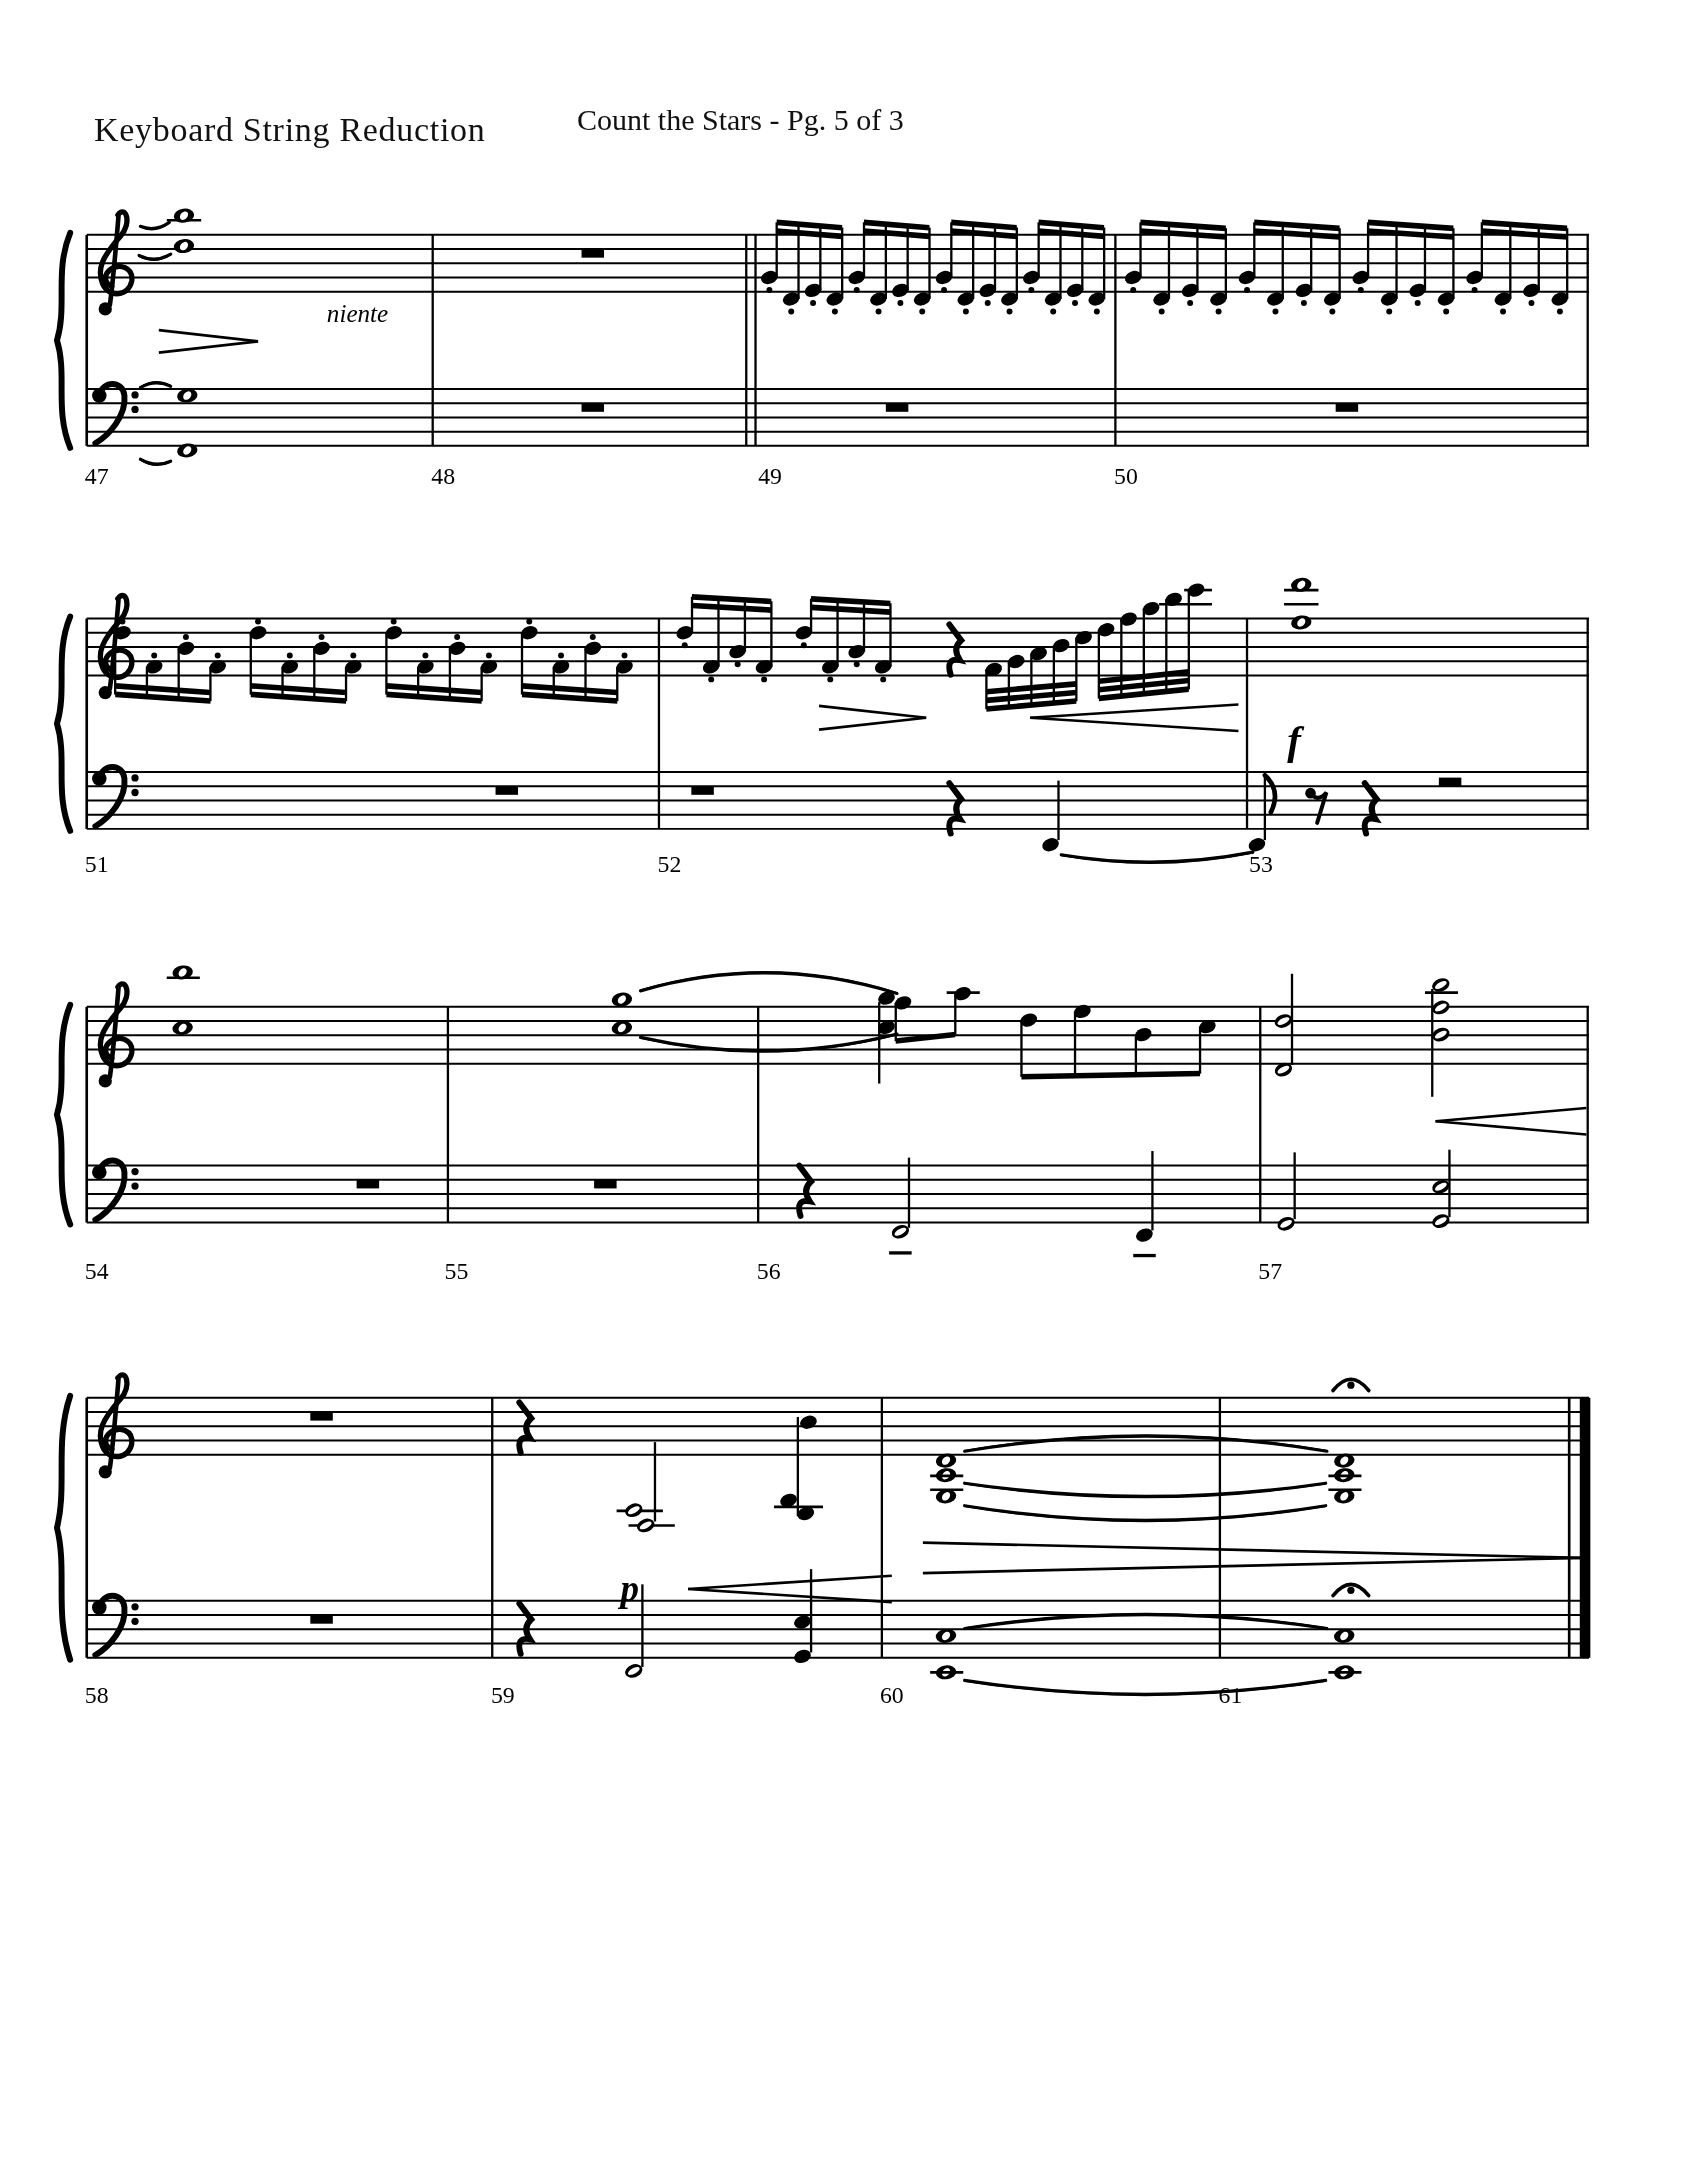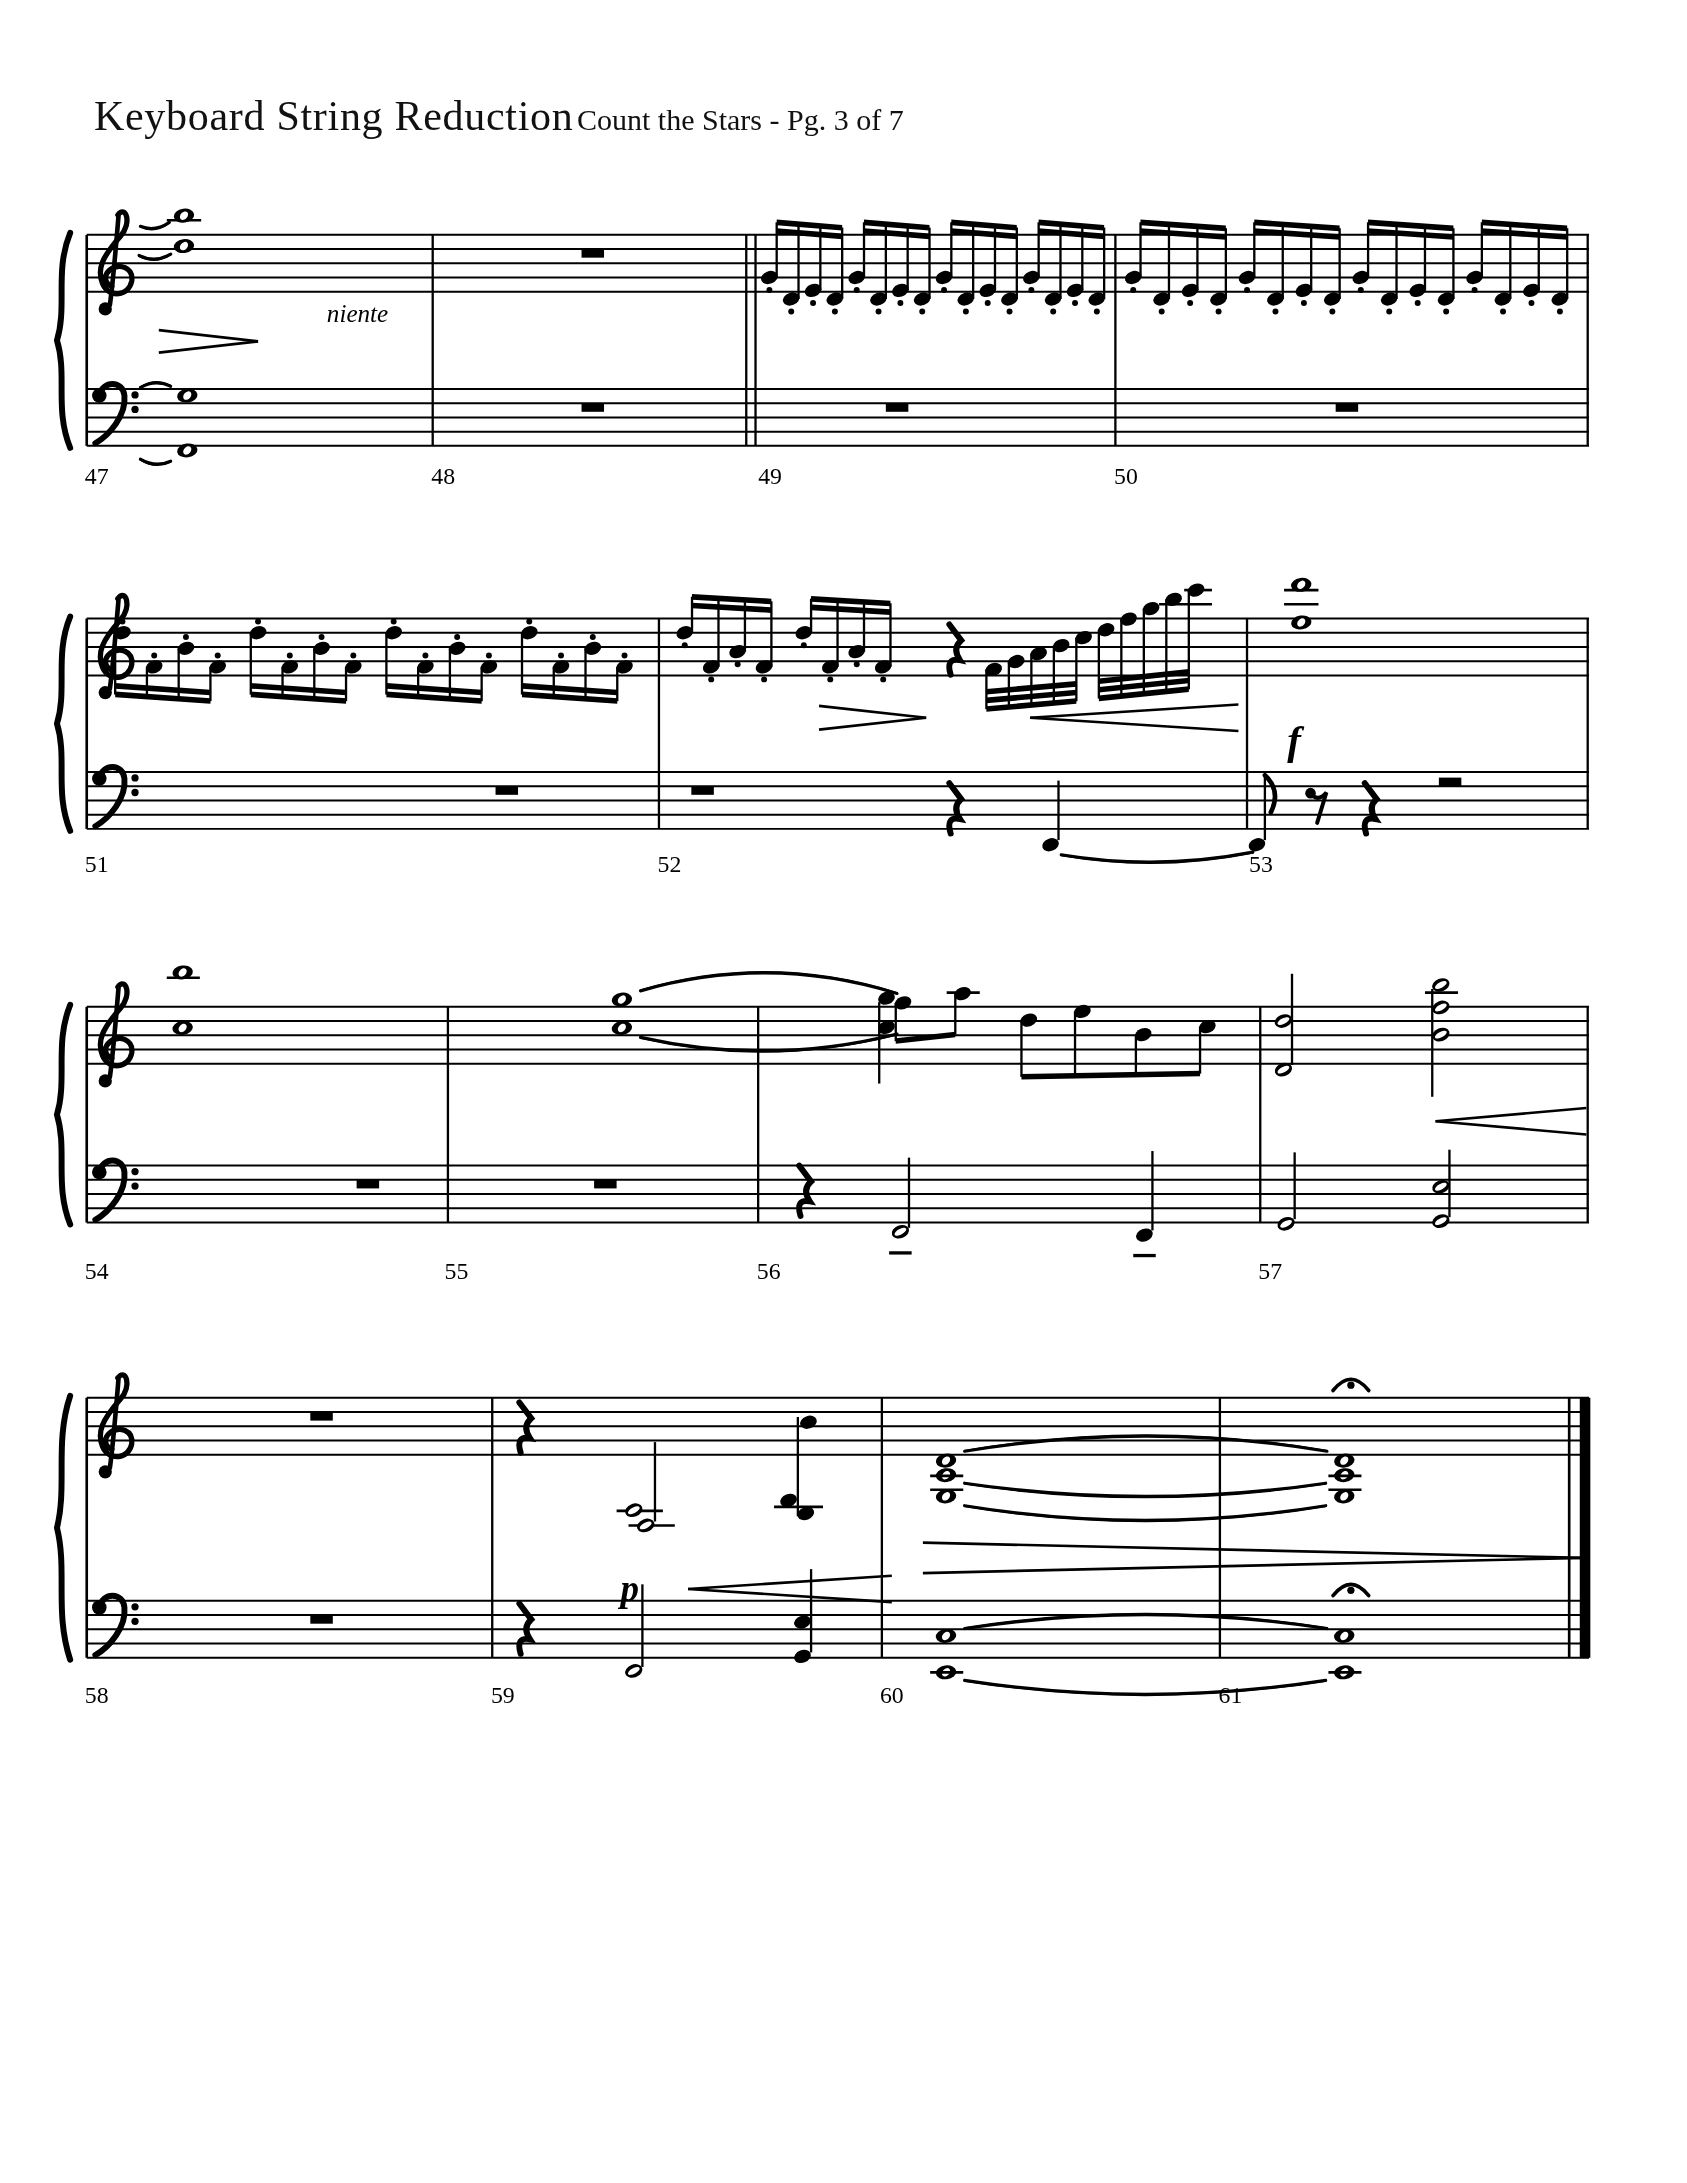--- a/index.html
+++ b/index.html
@@ -1,26 +1,26 @@
 <!DOCTYPE html>
 <html style="font-size:10.6px"><head>
 <meta charset="utf-8">
 <style>
   html,body{margin:0;padding:0;background:#e8e8e8;}
   .page{position:relative;width:1687px;height:2183px;background:#ffffff;font-family:"Liberation Serif",serif;color:#000;overflow:hidden;}
-  .part-name{position:absolute;left:94px;top:92px;font-size:42px;color:#111;letter-spacing:0.7px;}
+  .part-name{position:absolute;left:94px;top:111px;font-size:34px;color:#111;letter-spacing:0.7px;}
   .page-title{position:absolute;left:577px;top:103px;font-size:30px;color:#111;}
   #score{position:absolute;left:0;top:0;}
 </style>
 </head>
 <body>
 
 <div class="page">
   <div class="part-name">Keyboard String Reduction</div>
-  <div class="page-title">Count the Stars - Pg. 3 of 7</div>
+  <div class="page-title">Count the Stars - Pg. 5 of 3</div>
   <svg id="score" width="1687" height="2183" viewBox="0 0 2550 3300" xmlns="http://www.w3.org/2000/svg">
       <g>
         <line x1="131" y1="355" x2="2402" y2="355" stroke="#000000" stroke-width="3"></line>
         <line x1="131" y1="588" x2="2402" y2="588" stroke="#000000" stroke-width="3"></line>
         <line x1="131" y1="376.5" x2="2402" y2="376.5" stroke="#000000" stroke-width="3"></line>
         <line x1="131" y1="609.5" x2="2402" y2="609.5" stroke="#000000" stroke-width="3"></line>
         <line x1="131" y1="398" x2="2402" y2="398" stroke="#000000" stroke-width="3"></line>
         <line x1="131" y1="631" x2="2402" y2="631" stroke="#000000" stroke-width="3"></line>
         <line x1="131" y1="419.5" x2="2402" y2="419.5" stroke="#000000" stroke-width="3"></line>
         <line x1="131" y1="652.5" x2="2402" y2="652.5" stroke="#000000" stroke-width="3"></line>

